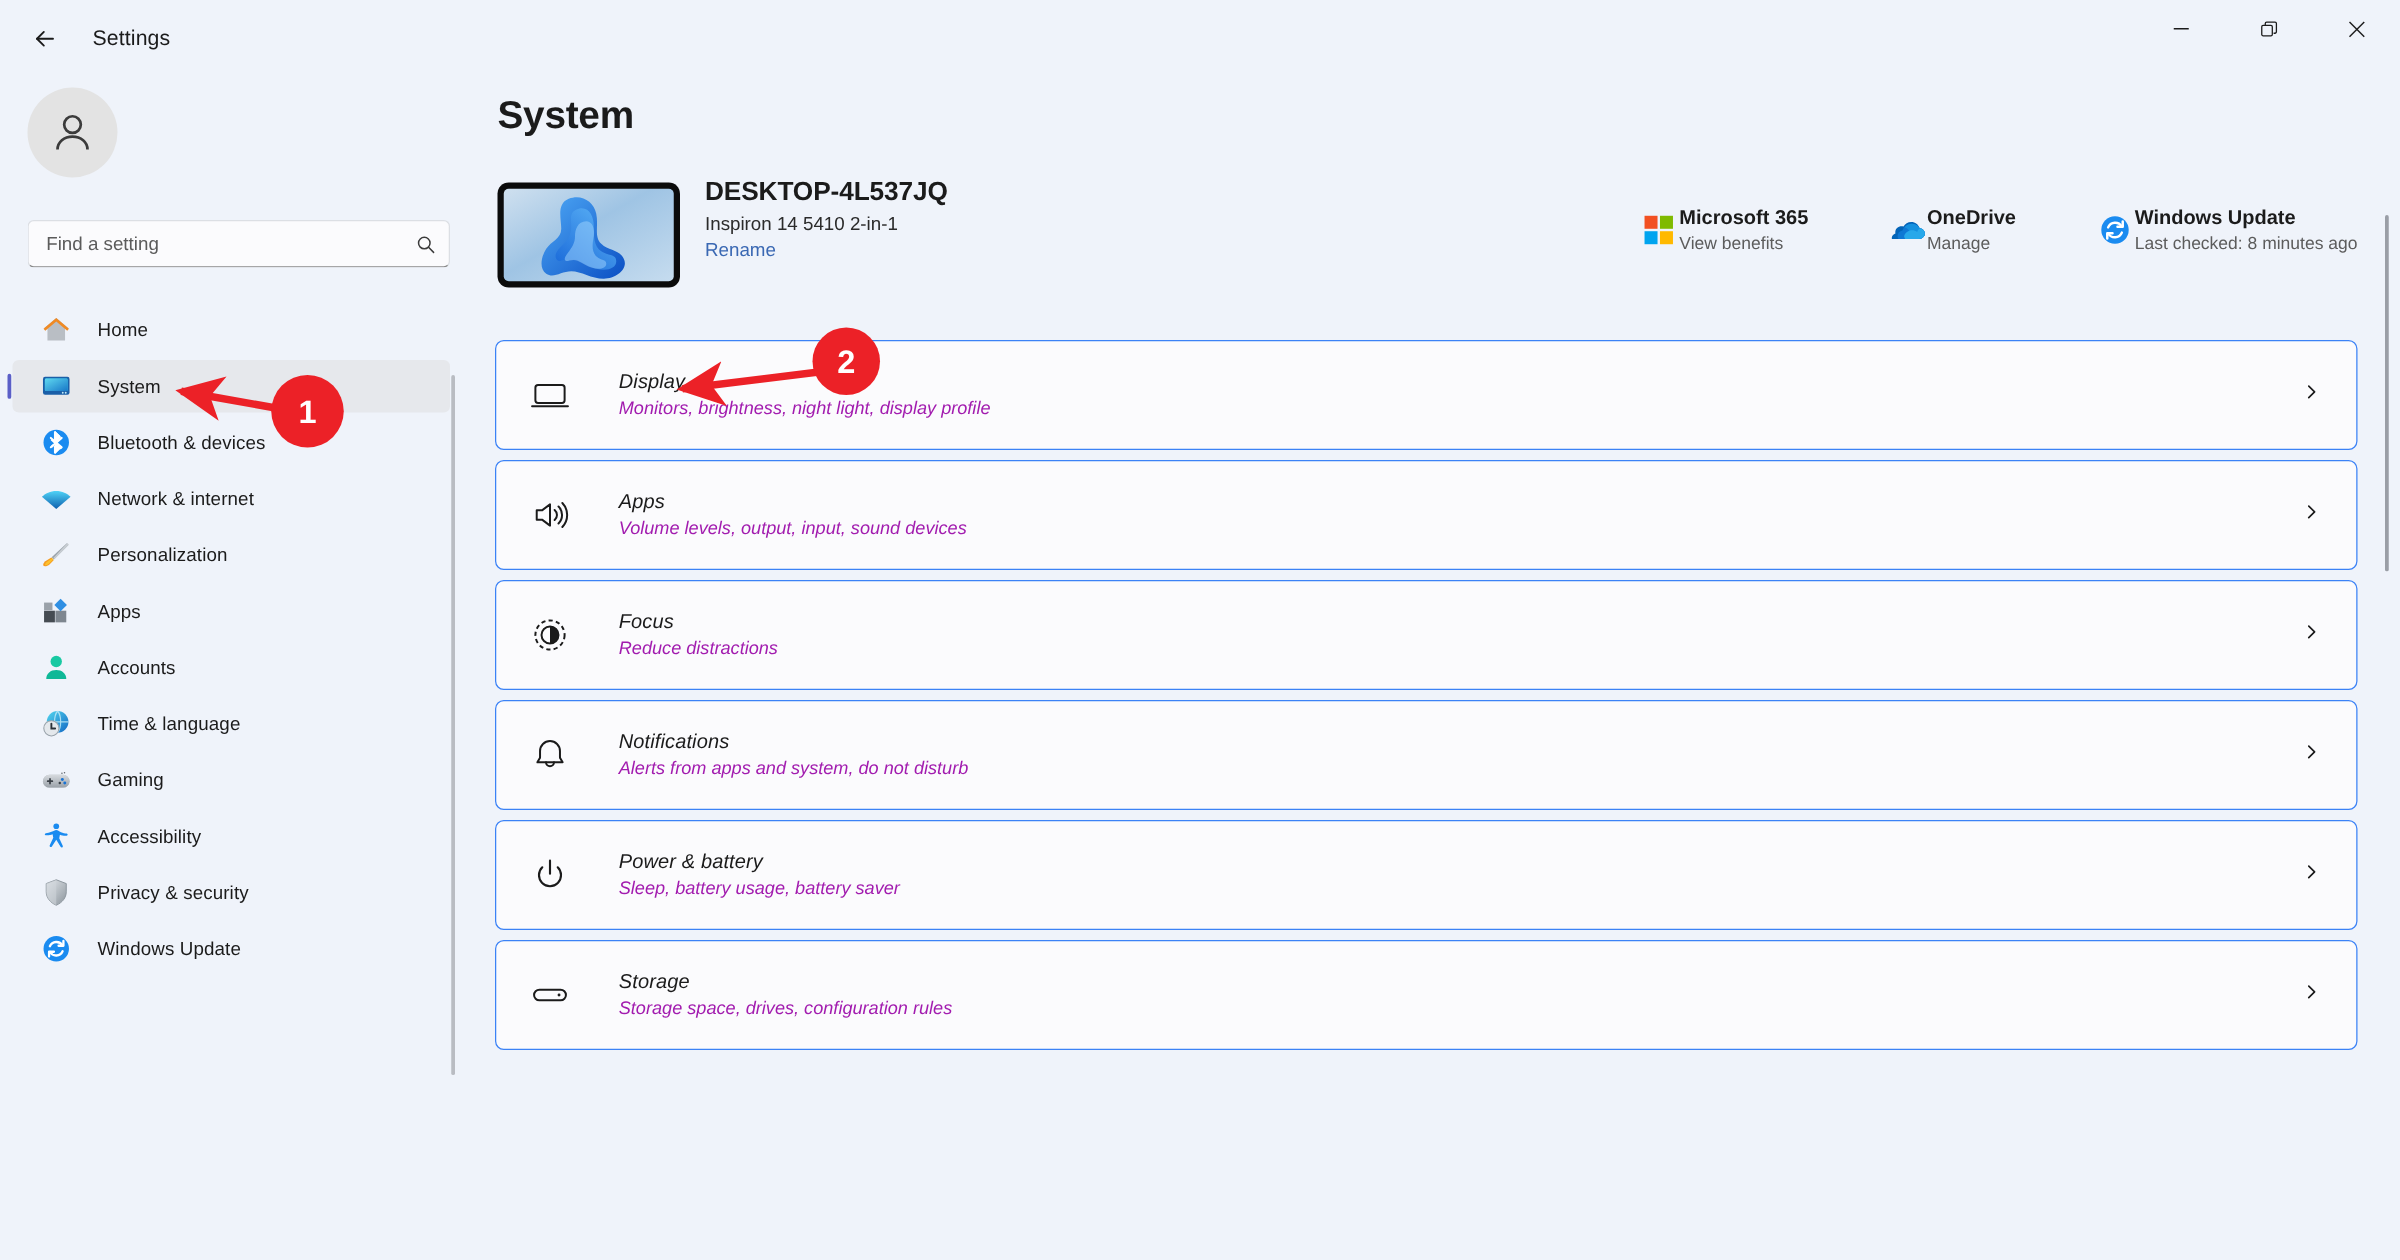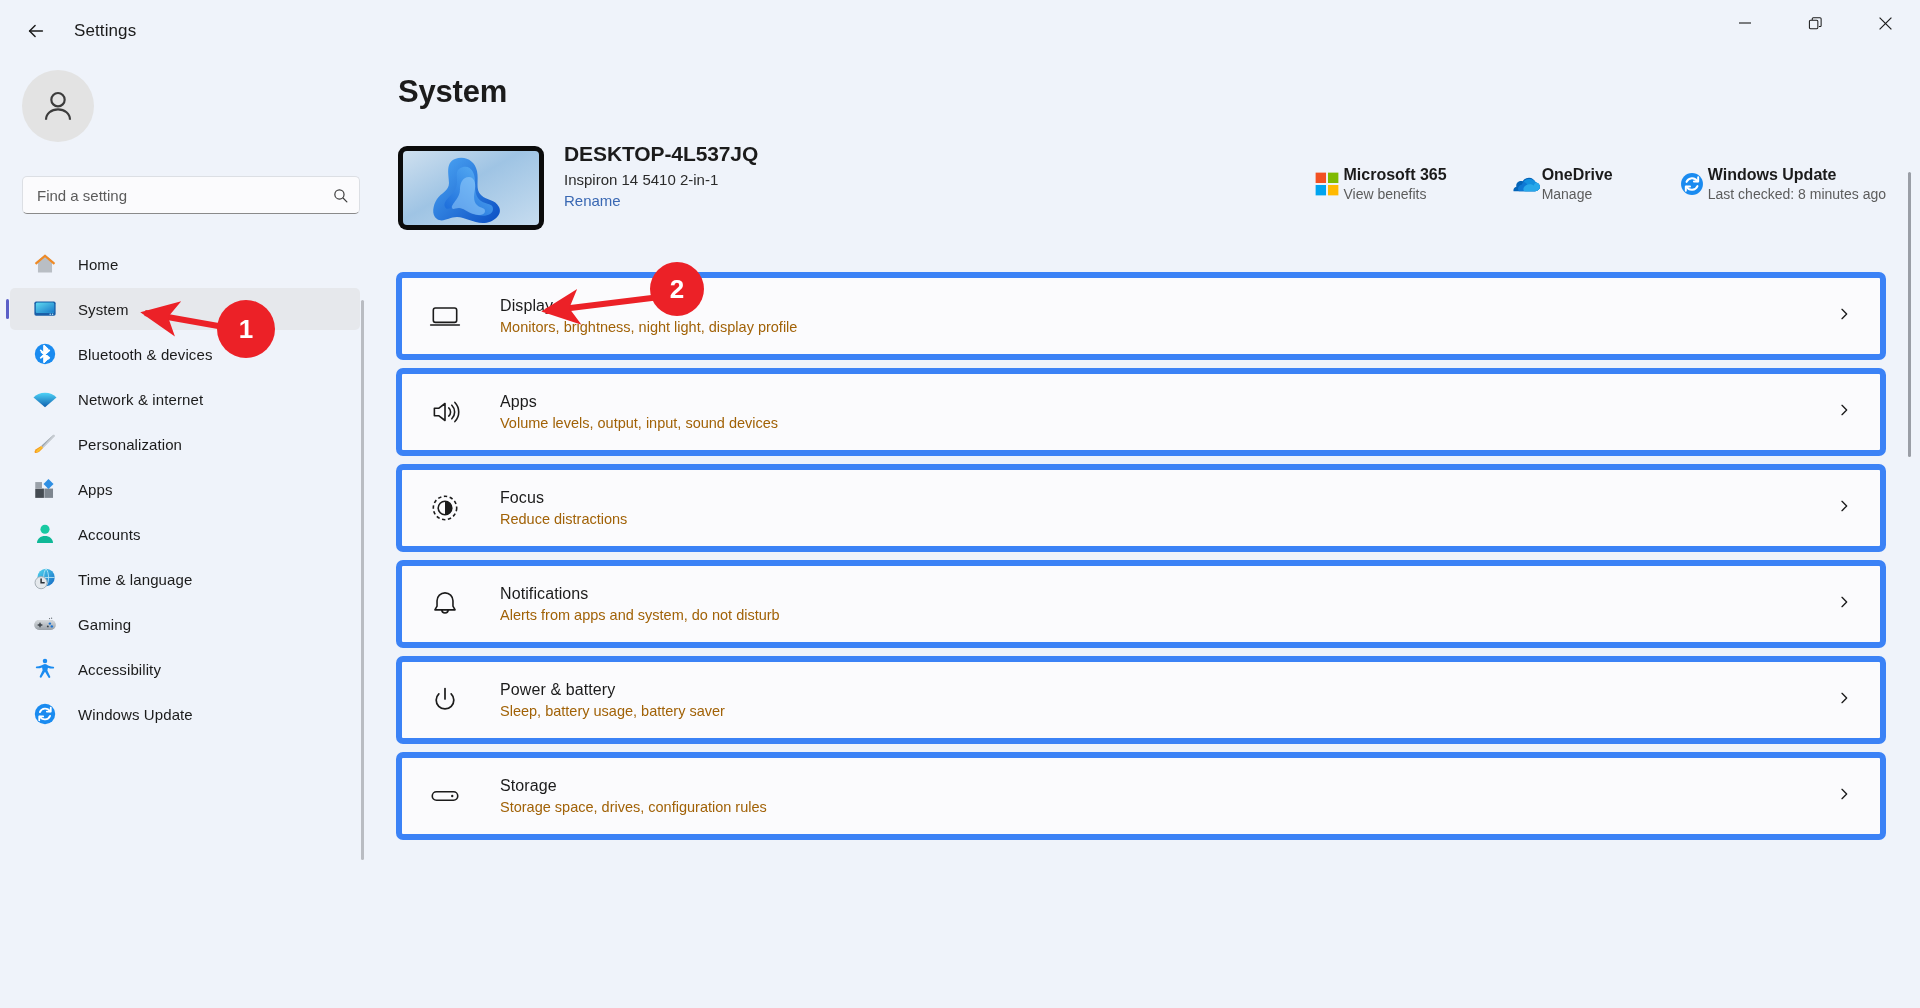--- a/index.html
+++ b/index.html
@@ -109,27 +109,27 @@
   }
   .quick-link { display: flex; align-items: center; gap: 1px; cursor: pointer; }
   .ql-icon { width: 30px; height: 30px; display: flex; align-items: center; justify-content: center; flex: 0 0 30px; }
   .ql-title { font-size: 16px; font-weight: 600; color: #1b1b1b; }
   .ql-sub { font-size: 14px; color: #5c5c5c; margin-top: 2px; }
 
   .cards { margin-top: 30px; }
   .card {
     position: relative; display: flex; align-items: center;
     height: 88px; margin-bottom: 8px; margin-right: 34px;
-    background: #fbfbfd; border: 6px solid #3b82f6; border-radius: 7px;
-    padding-left: 26px; cursor: pointer;
+    background: #fbfbfd; border: 1px solid #3b82f6; border-radius: 7px;
+    padding-left: 26px; cursor: pointer; font-style: italic;
   }
   .card-icon { width: 34px; height: 34px; flex: 0 0 34px; margin-right: 38px;
     display: flex; align-items: center; justify-content: center; }
   .card-title { font-size: 16px; color: #1b1b1b; letter-spacing: .1px; }
-  .card-sub { font-size: 14.5px; color: #a16207; margin-top: 4px; }
+  .card-sub { font-size: 14.5px; color: #a21caf; margin-top: 4px; }
   .card-chevron { position: absolute; right: 28px; top: 50%; transform: translateY(-50%); }
 
   .main-scroll {
     position: absolute; right: 9px; top: 110px;
     width: 3px; height: 285px; background: #9a9ea6; border-radius: 2px;
   }
 
   
   .annot { position: absolute; pointer-events: none; }
   .badge {
@@ -315,20 +315,35 @@
           <span class="nav-label">Gaming</span>
         </div>
         <div class="nav-item">
           <span class="nav-icon">
             <svg width="26" height="26" viewBox="0 0 24 24">
               <circle cx="12" cy="4.6" r="2.1" fill="#1a8bf0"></circle>
               <path d="M12 7.4c1.2 0 1.9.9 3.5 1.6 1.4.6 3 .9 4.2 1 .9.1 1.1 1.5 0 1.6-1.8.2-3.6-.2-5-.8l-.5 2.6 2.6 5.6c.5 1.1-1 1.9-1.6.8L12 14.6l-3.2 4.9c-.6 1.1-2.1.3-1.6-.8l2.6-5.6-.5-2.6c-1.4.6-3.2 1-5 .8-1.1-.1-.9-1.5 0-1.6 1.2-.1 2.8-.4 4.2-1C10.1 8.3 10.8 7.4 12 7.4z" fill="#1a8bf0"></path>
             </svg>
           </span>
           <span class="nav-label">Accessibility</span>
+        </div>
+        <div class="nav-item">
+          <span class="nav-icon">
+            <svg width="26" height="26" viewBox="0 0 24 24">
+              <defs>
+                <linearGradient id="shg" x1="0" y1="0" x2="1" y2="1">
+                  <stop offset="0" stop-color="#e6eaee"></stop>
+                  <stop offset="1" stop-color="#8b949c"></stop>
+                </linearGradient>
+              </defs>
+              <path d="M12 2.6 4.6 5.4v6.1c0 4.4 3 8 7.4 9.9 4.4-1.9 7.4-5.5 7.4-9.9V5.4z" fill="url(#shg)" stroke="#8b949c" stroke-width=".7"></path>
+              <path d="M12 2.6 4.6 5.4v6.1c0 4.4 3 8 7.4 9.9z" fill="#cfd5da" opacity=".55"></path>
+            </svg>
+          </span>
+          <span class="nav-label">Privacy &amp; security</span>
         </div>
         <div class="nav-item">
           <span class="nav-icon">
             <svg width="26" height="26" viewBox="0 0 24 24">
               <circle cx="12" cy="12" r="9.4" fill="#1a8bf0"></circle>
               <path d="M16.6 9.6a5.2 5.2 0 0 0-9.3.6M7.4 14.4a5.2 5.2 0 0 0 9.3-.6" stroke="#fff" stroke-width="1.7" fill="none" stroke-linecap="round"></path>
               <path d="M17.3 6.2v3.6h-3.6M6.7 17.8v-3.6h3.6" stroke="#fff" stroke-width="1.7" fill="none" stroke-linecap="round" stroke-linejoin="round"></path>
             </svg>
           </span>
           <span class="nav-label">Windows Update</span>

